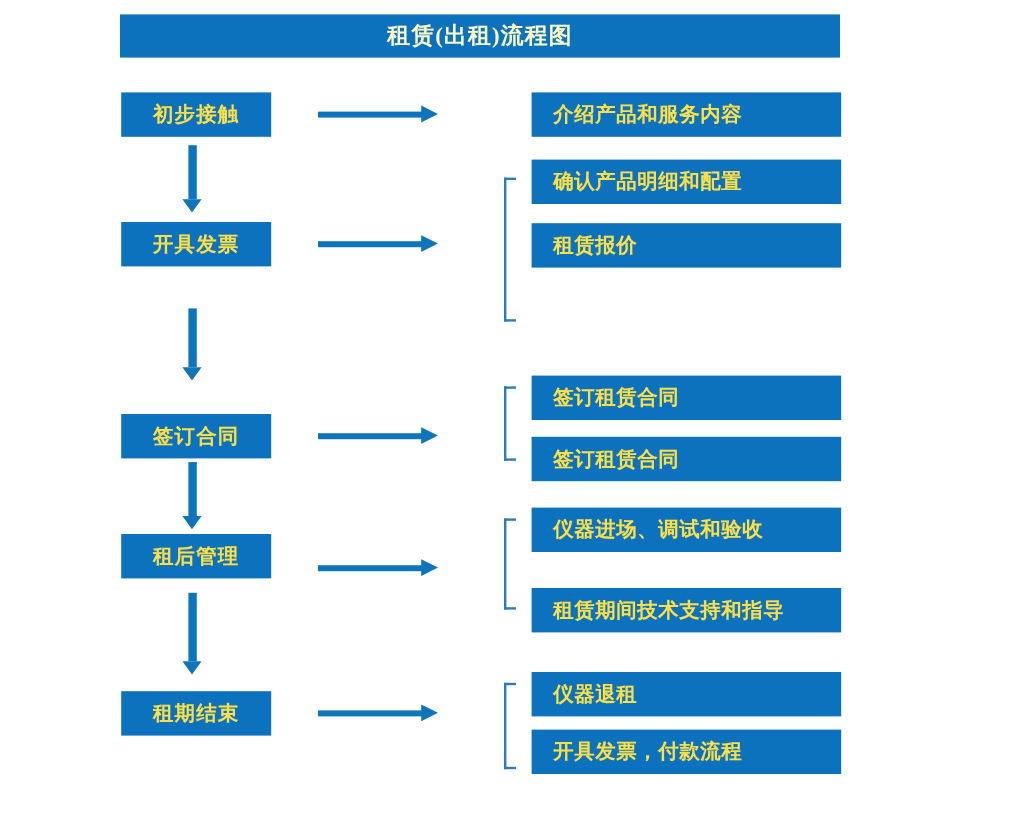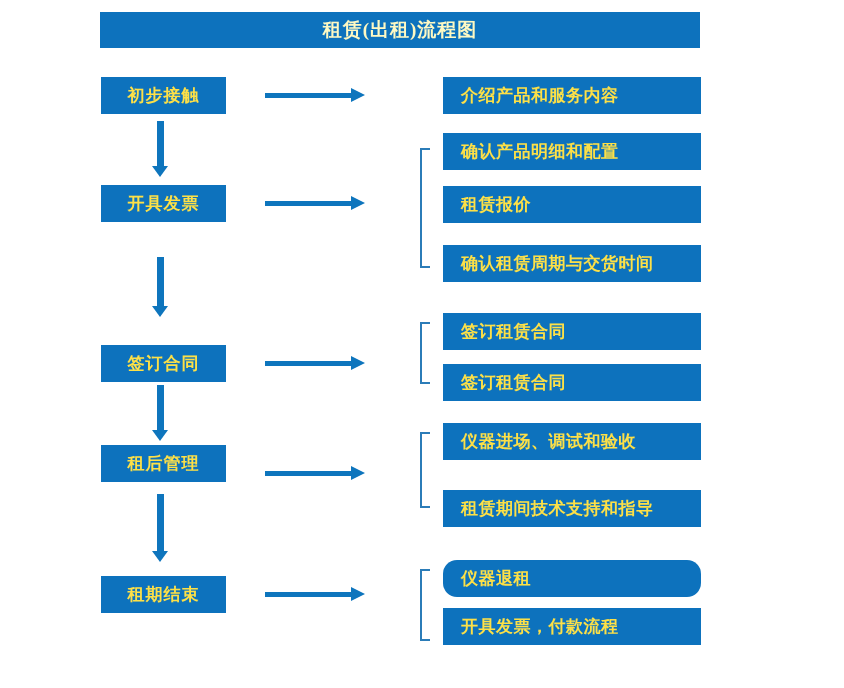--- a/index.html
+++ b/index.html
@@ -117,21 +117,20 @@
     <div class="shaft"></div>
     <div class="head"></div>
   </div>
 
   <div class="bracket" style="top:148px;height:120px;"></div>
 
   <div class="box detail-box" style="top:133px;">确认产品明细和配置</div>
 
   <div class="box detail-box" style="top:186px;">租赁报价</div>
 
-  <div class="box detail-box" style="top:245px;">确认租赁周期与交货时间</div>
 
   <div class="v-arrow" style="top:257px;height:60px;">
     <div class="shaft" style="height:49px;"></div>
     <div class="head" style="top:49px;"></div>
   </div>
 
   <div class="box stage-box" style="top:345px;">签订合同</div>
 
   <div class="h-arrow" style="top:356px;">
     <div class="shaft"></div>
@@ -169,17 +168,17 @@
 
   <div class="box stage-box" style="top:576px;">租期结束</div>
 
   <div class="h-arrow" style="top:587px;">
     <div class="shaft"></div>
     <div class="head"></div>
   </div>
 
   <div class="bracket" style="top:569px;height:72px;"></div>
 
-  <div class="box detail-box" style="top:560px;border-radius:14px;">仪器退租</div>
+  <div class="box detail-box" style="top:560px;">仪器退租</div>
 
   <div class="box detail-box" style="top:608px;">开具发票，付款流程</div>
 
 </div>
 
 </body></html>

